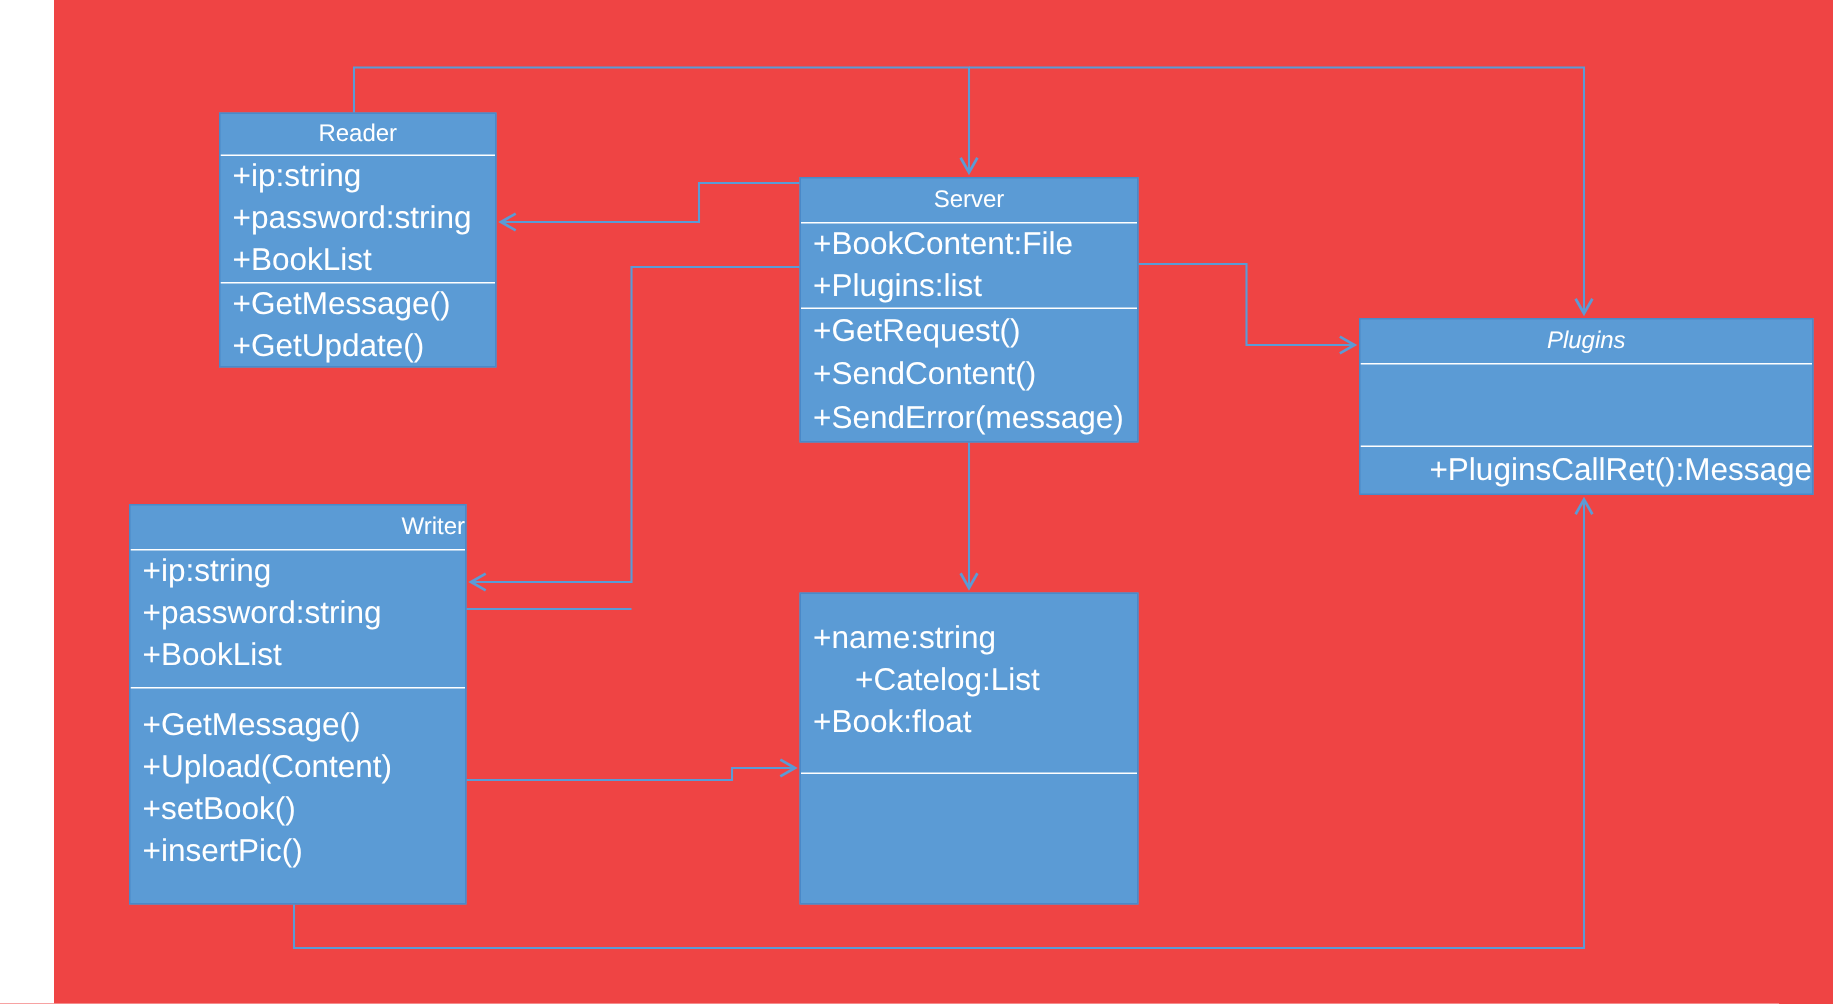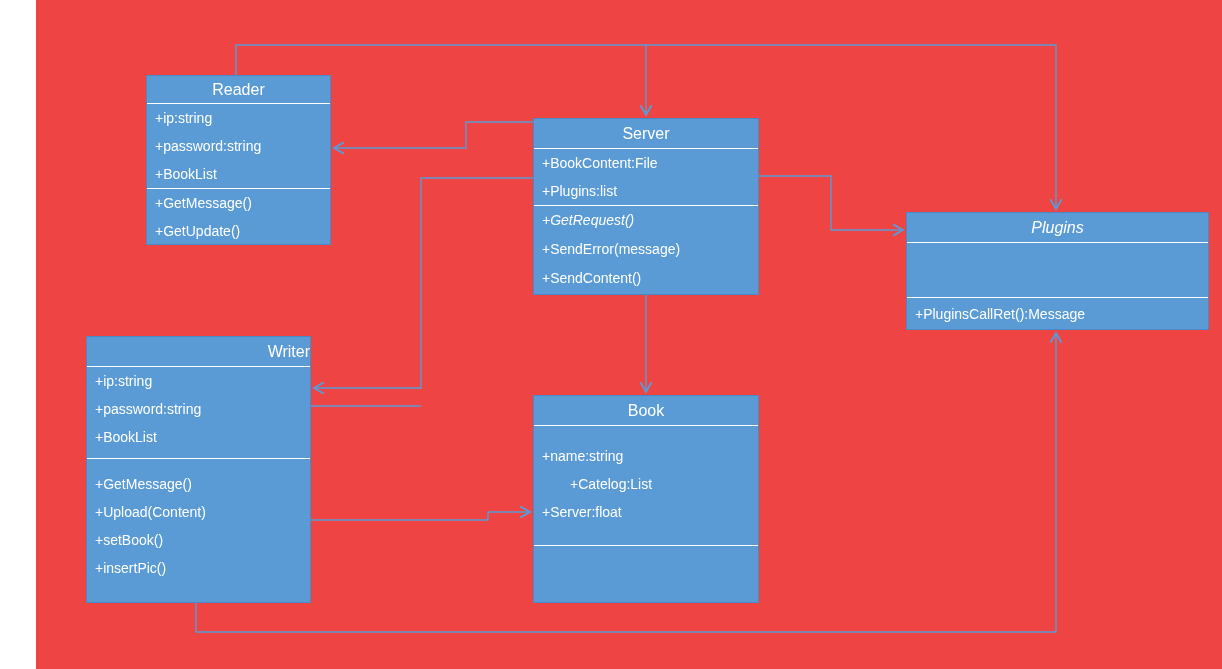--- a/index.html
+++ b/index.html
@@ -10,21 +10,21 @@
   #wires { position:absolute; left:0; top:0; width:1222px; height:669px; z-index:0; }
   .connector { fill:none; stroke:#5B9BD5; stroke-width:1.4px; }
   .class-box {
     position:absolute; z-index:1; background:#5B9BD5; color:#ffffff;
     border:1px solid #4A89C8; box-sizing:border-box; overflow:hidden;
   }
   .class-title {
     text-align:center; font-size:16px; font-weight:400;
     border-bottom:1px solid #ffffff;
   }
-  .row { font-size:14px; padding-left:8px; white-space:nowrap; }
+  .row { font-size:21px; padding-left:8px; white-space:nowrap; }
   .sep { border-top:1px solid #ffffff; height:0; }
 </style>
 </head>
 <body>
 
 <div id="canvas">
 
   <svg id="wires" xmlns="http://www.w3.org/2000/svg">
     <defs>
       <marker id="arrow" viewBox="0 0 10 10" refX="8" refY="5" markerWidth="10" markerHeight="10" orient="auto">
@@ -50,50 +50,49 @@
     <div class="sep"></div>
     <div class="row" style="height:28px; line-height:28px;">+GetMessage()</div>
     <div class="row" style="height:28px; line-height:28px;">+GetUpdate()</div>
   </div>
 
   <div class="class-box" style="left:497px; top:118px; width:226px; height:177px;">
     <div class="class-title" style="height:29px; line-height:29px;">Server</div>
     <div class="row" style="height:28px; line-height:28px;">+BookContent:File</div>
     <div class="row" style="height:28px; line-height:28px;">+Plugins:list</div>
     <div class="sep"></div>
-    <div class="row" style="height:29px; line-height:29px;font-style:italic;">+GetRequest()</div>
+    <div class="row" style="height:29px; line-height:29px;">+GetRequest()</div>
+    <div class="row" style="height:29px; line-height:29px;">+SendContent()</div>
     <div class="row" style="height:29px; line-height:29px;">+SendError(message)</div>
-    <div class="row" style="height:29px; line-height:29px;">+SendContent()</div>
   </div>
 
   <div class="class-box" style="left:870px; top:212px; width:303px; height:118px;">
     <div class="class-title" style="height:29px; line-height:29px;font-style:italic;">Plugins</div>
     <div style="height:54px;"></div>
     <div class="sep"></div>
-    <div class="row" style="height:32px; line-height:32px;">+PluginsCallRet():Message</div>
+    <div class="row" style="height:32px; line-height:32px;text-align:right;">+PluginsCallRet():Message</div>
   </div>
 
   <div class="class-box" style="left:50px; top:336px; width:225px; height:267px;">
     <div class="class-title" style="height:29px; line-height:29px;text-align:right;">Writer</div>
     <div class="row" style="height:28px; line-height:28px;">+ip:string</div>
     <div class="row" style="height:28px; line-height:28px;">+password:string</div>
     <div class="row" style="height:28px; line-height:28px;">+BookList</div>
     <div style="height:7px;"></div>
     <div class="sep"></div>
     <div style="height:11px;"></div>
     <div class="row" style="height:28px; line-height:28px;">+GetMessage()</div>
     <div class="row" style="height:28px; line-height:28px;">+Upload(Content)</div>
     <div class="row" style="height:28px; line-height:28px;">+setBook()</div>
     <div class="row" style="height:28px; line-height:28px;">+insertPic()</div>
   </div>
 
   <div class="class-box" style="left:497px; top:395px; width:226px; height:208px;">
-    <div class="class-title" style="height:29px; line-height:29px;">Book</div>
     <div style="height:16px;"></div>
     <div class="row" style="height:28px; line-height:28px;">+name:string</div>
     <div class="row" style="height:28px; line-height:28px;padding-left:36px;">+Catelog:List</div>
-    <div class="row" style="height:28px; line-height:28px;">+Server:float</div>
+    <div class="row" style="height:28px; line-height:28px;">+Book:float</div>
     <div style="height:19px;"></div>
     <div class="sep"></div>
     <div style="height:28px;"></div>
   </div>
 
 </div>
 
 </body></html>

